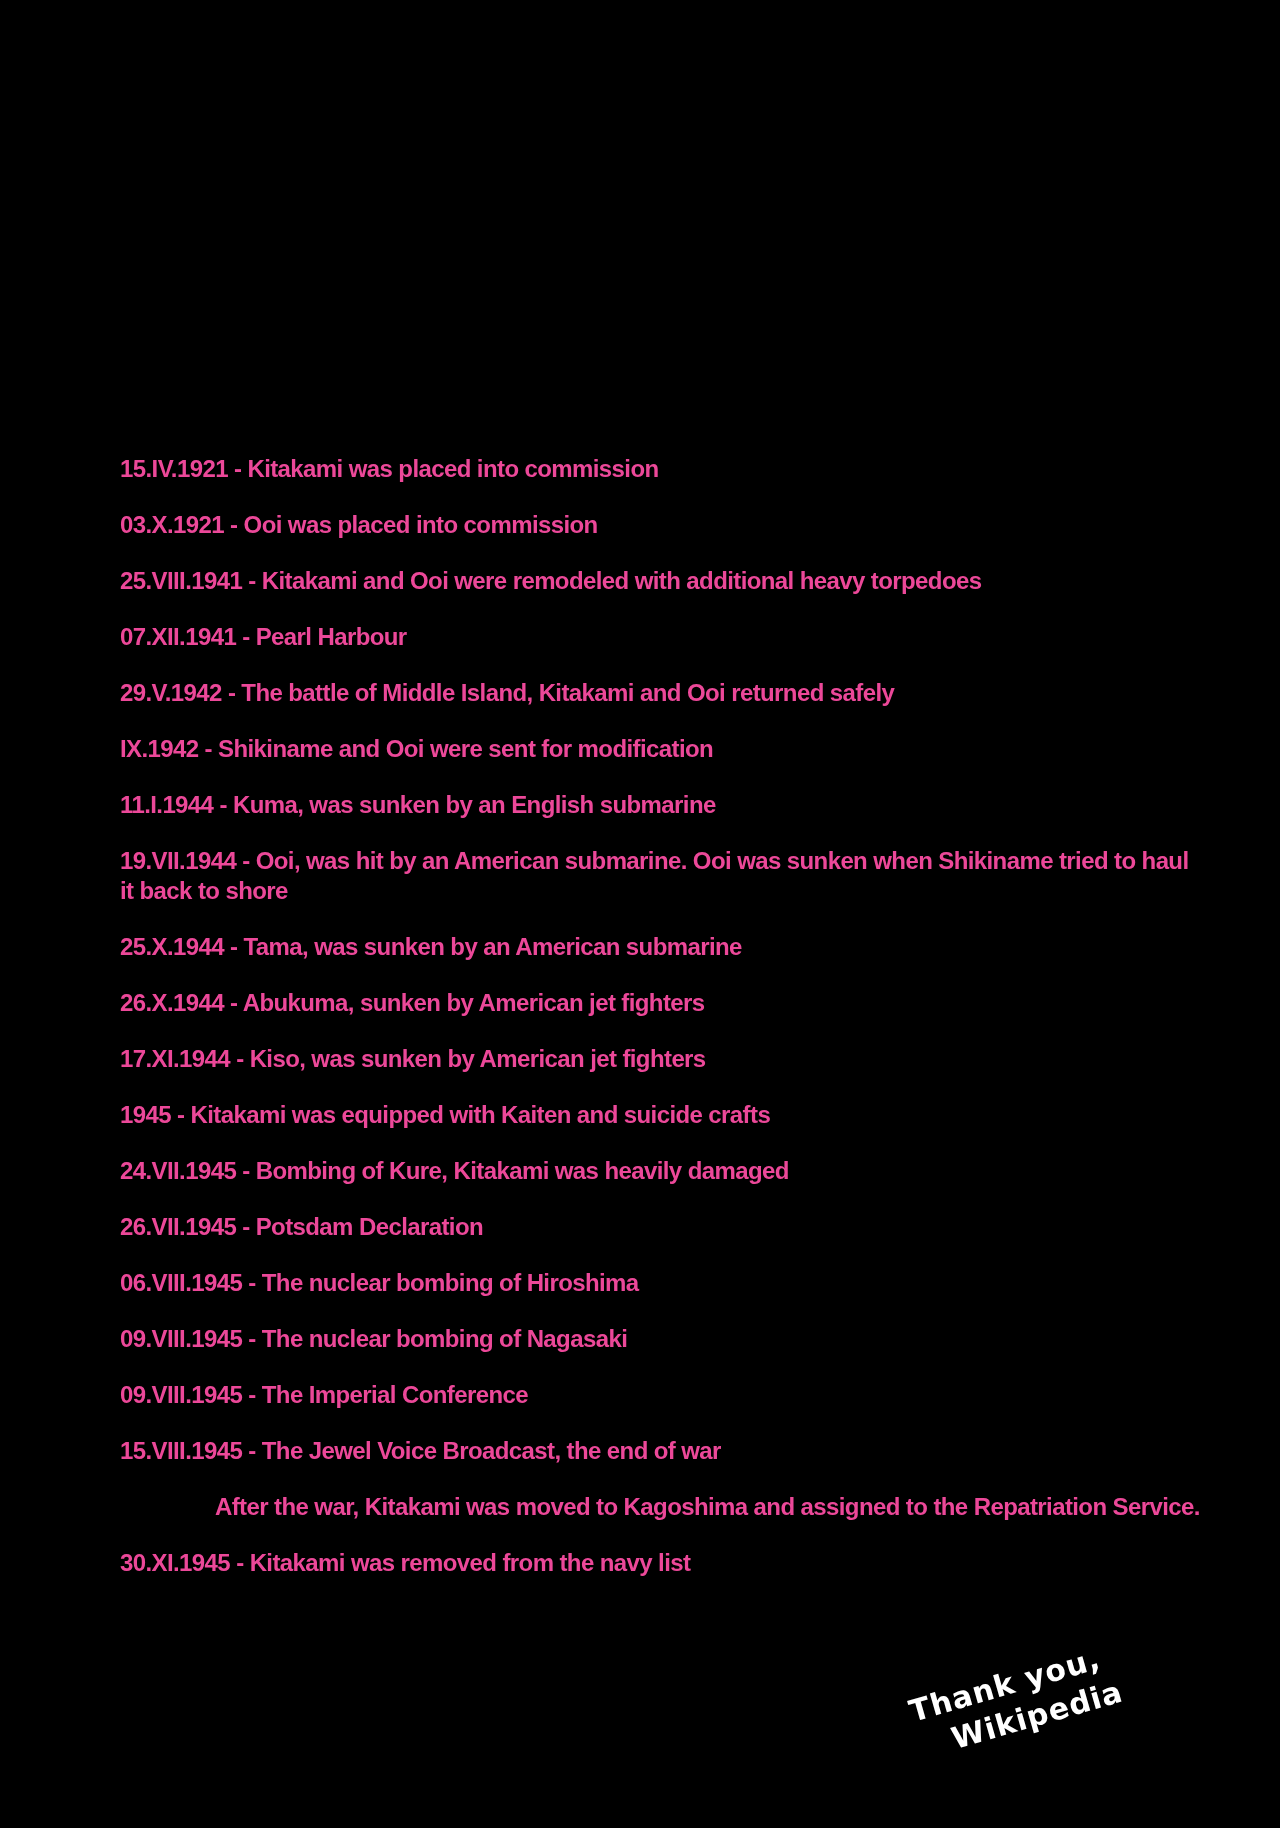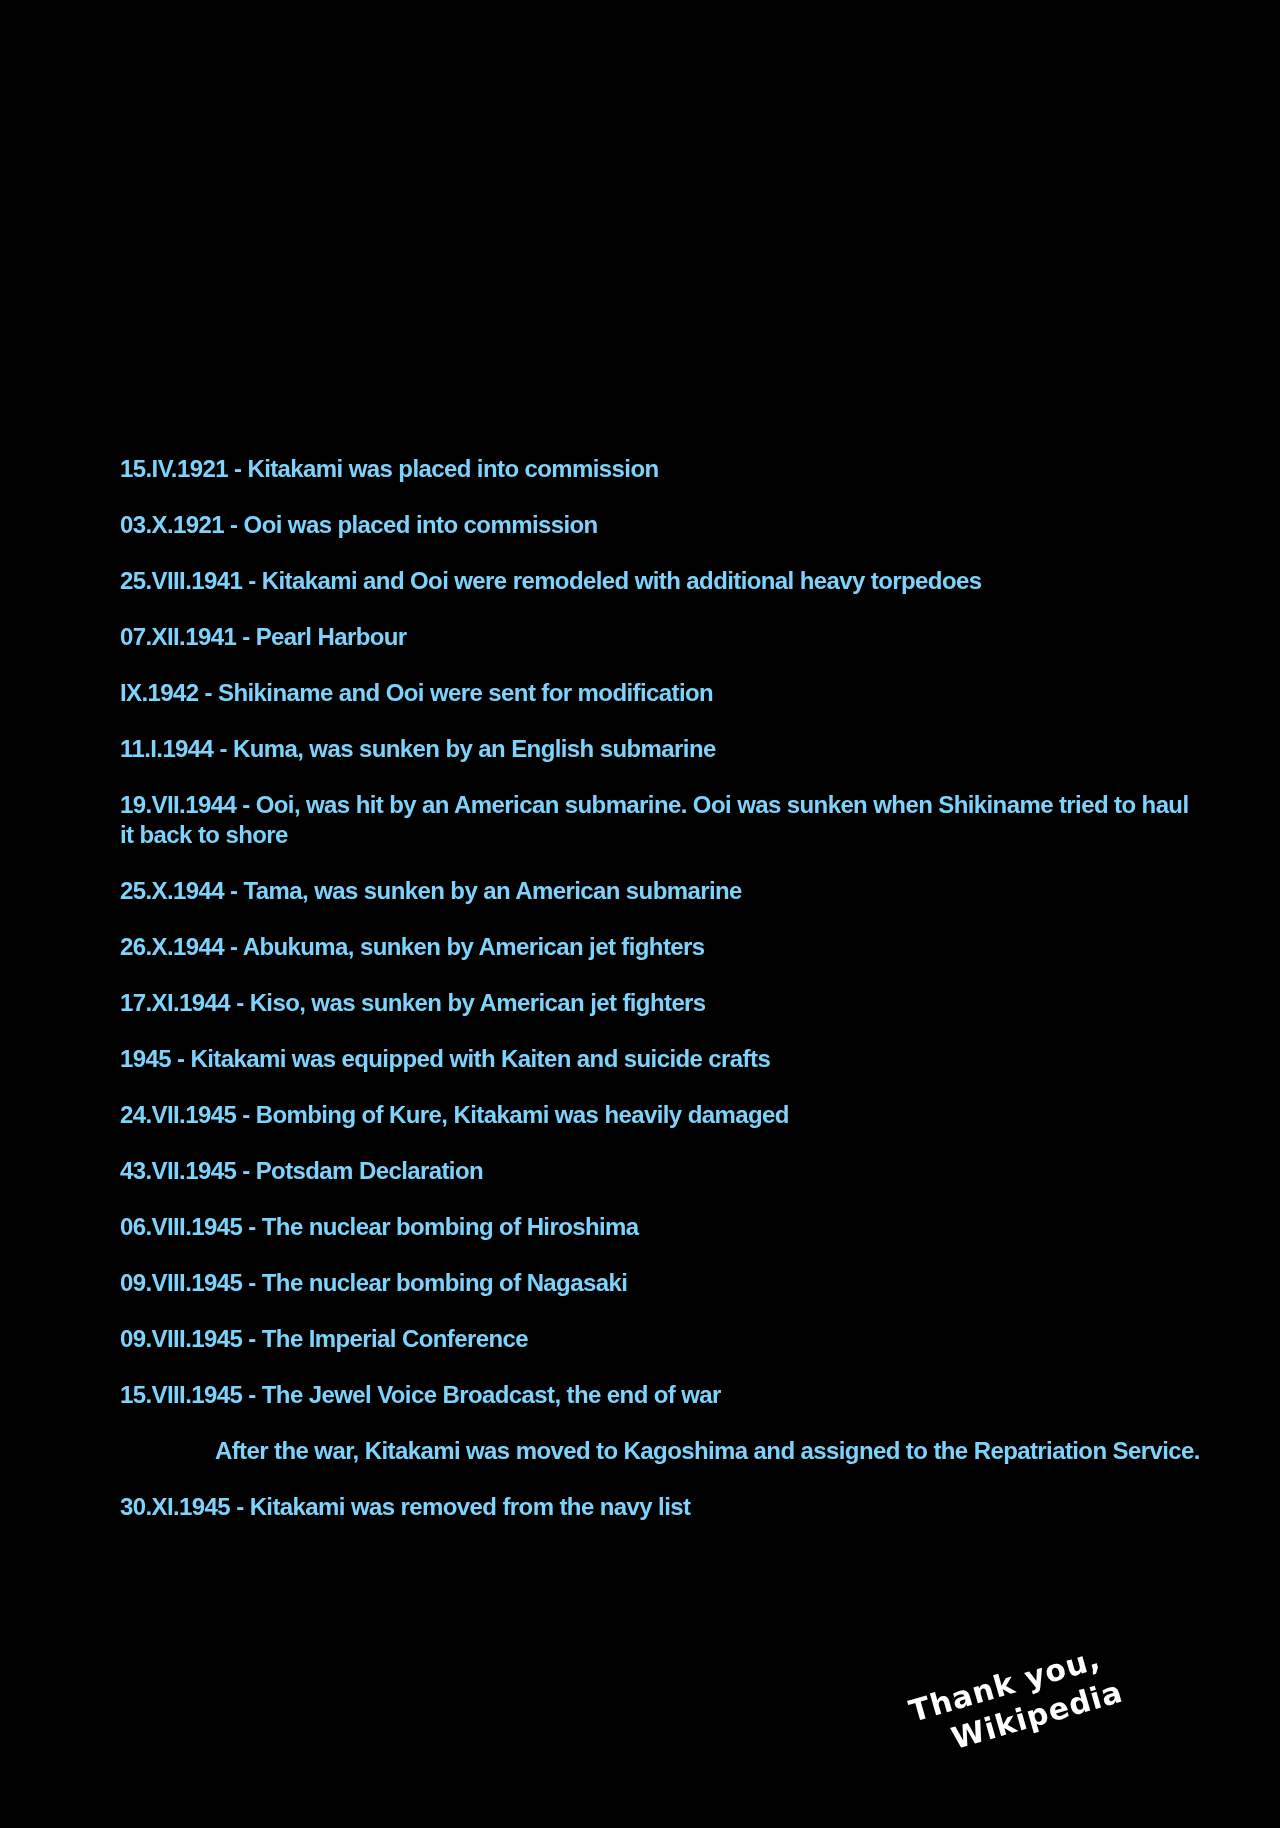--- a/index.html
+++ b/index.html
@@ -17,21 +17,21 @@
   .slide {
     position: absolute;
     inset: 0;
     background: #000000;
   }
   .timeline {
     position: absolute;
     left: 120px;
     top: 454px;
     width: 1160px;
-    color: #7dd3fc;
+    color: #ec4899;
     font-family: "Liberation Sans", sans-serif;
     font-size: 24px;
     font-weight: 700;
     letter-spacing: -0.6px;
   }
   .timeline .entry {
     margin: 0 0 26px 0;
   }
   .timeline .entry.indent {
     padding-left: 95px;
@@ -70,20 +70,23 @@
       <div class="entry">
         <div class="line">03.X.1921 - Ooi was placed into commission</div>
       </div>
       <div class="entry">
         <div class="line">25.VIII.1941 - Kitakami and Ooi were remodeled with additional heavy torpedoes</div>
       </div>
       <div class="entry">
         <div class="line">07.XII.1941 - Pearl Harbour</div>
       </div>
       <div class="entry">
+        <div class="line">29.V.1942 - The battle of Middle Island, Kitakami and Ooi returned safely</div>
+      </div>
+      <div class="entry">
         <div class="line">IX.1942 - Shikiname and Ooi were sent for modification</div>
       </div>
       <div class="entry">
         <div class="line">11.I.1944 - Kuma, was sunken by an English submarine</div>
       </div>
       <div class="entry">
         <div class="line">19.VII.1944 - Ooi, was hit by an American submarine. Ooi was sunken when Shikiname tried to haul</div>
         <div class="line">it back to shore</div>
       </div>
       <div class="entry">
@@ -95,21 +98,21 @@
       <div class="entry">
         <div class="line">17.XI.1944 - Kiso, was sunken by American jet fighters</div>
       </div>
       <div class="entry">
         <div class="line">1945 - Kitakami was equipped with Kaiten and suicide crafts</div>
       </div>
       <div class="entry">
         <div class="line">24.VII.1945 - Bombing of Kure, Kitakami was heavily damaged</div>
       </div>
       <div class="entry">
-        <div class="line">43.VII.1945 - Potsdam Declaration</div>
+        <div class="line">26.VII.1945 - Potsdam Declaration</div>
       </div>
       <div class="entry">
         <div class="line">06.VIII.1945 - The nuclear bombing of Hiroshima</div>
       </div>
       <div class="entry">
         <div class="line">09.VIII.1945 - The nuclear bombing of Nagasaki</div>
       </div>
       <div class="entry">
         <div class="line">09.VIII.1945 - The Imperial Conference</div>
       </div>

